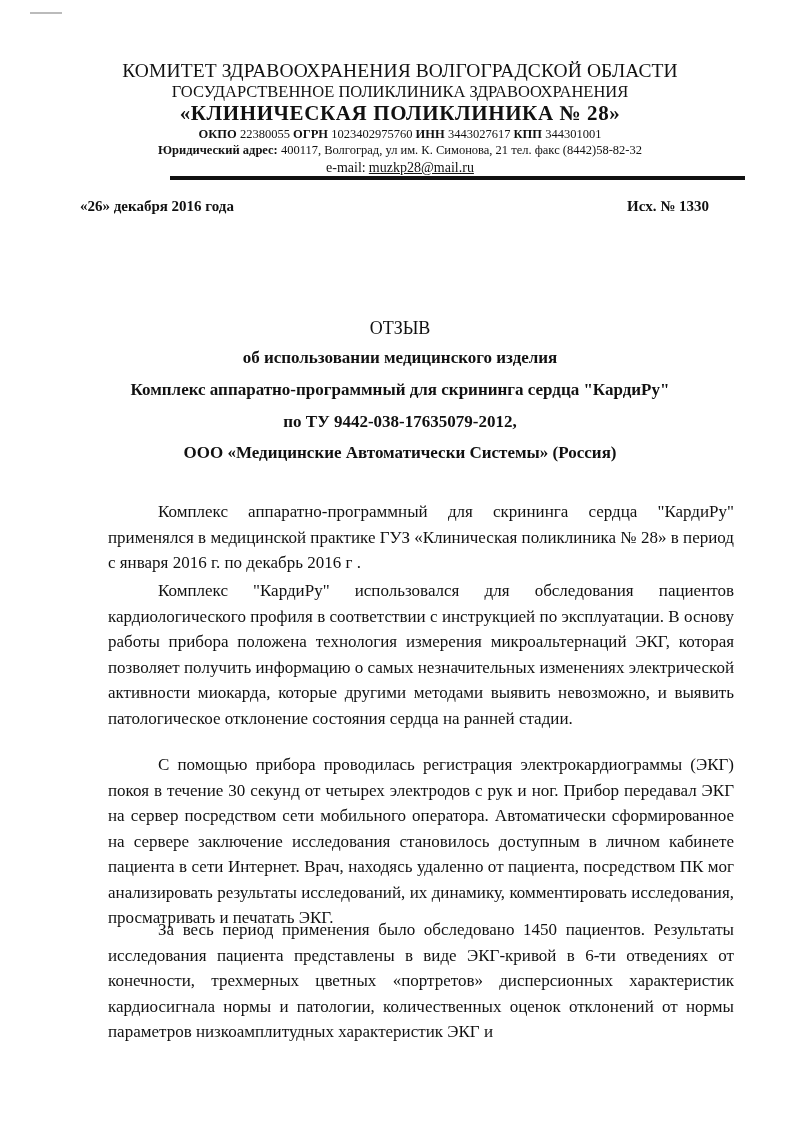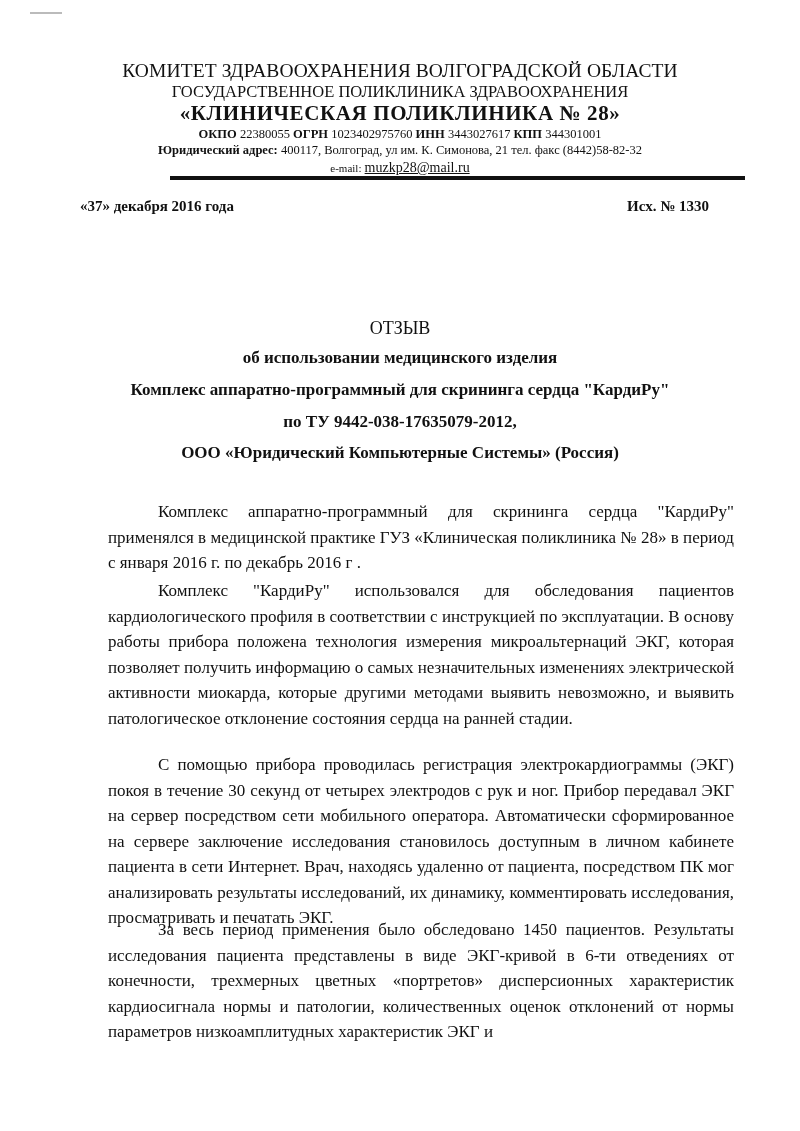--- a/index.html
+++ b/index.html
@@ -6,21 +6,21 @@
   body { width:800px; height:1131px; position:relative; overflow:hidden; color:#111; font-family:"Liberation Serif", serif; }
   .abs { position:absolute; }
   .center { left:0; width:800px; text-align:center; }
   .h1 { top:60px; font-size:19.5px; letter-spacing:0.1px; }
   .h2 { top:82px; font-size:16.5px; }
   .h3 { top:101px; font-size:21px; font-weight:bold; letter-spacing:0.6px; }
   .h4 { top:127px; font-size:12.5px; }
   .h4 b { font-weight:bold; }
   .h5 { top:143px; font-size:12.5px; }
   .h6 { top:160px; font-size:12.5px; }
-  .small { font-size:11px; }
+  .small { font-size:14px; }
   .link { font-size:14px; text-decoration:underline; }
   .rule { left:170px; top:176px; width:575px; height:4px; background:#111; }
   .date { left:80px; top:198px; font-size:15px; font-weight:bold; }
   .outno { left:627px; top:198px; font-size:15px; font-weight:bold; }
   .t1 { top:318px; font-size:18px; font-weight:normal; }
   .t2 { top:348px; font-size:17px; font-weight:bold; }
   .t3 { top:380px; font-size:17px; font-weight:bold; }
   .t4 { top:412px; font-size:17px; font-weight:bold; }
   .t5 { top:443px; font-size:17px; font-weight:bold; }
   .para { left:108px; width:626px; font-size:17px; line-height:25.5px; text-align:justify; text-indent:50px; }
@@ -55,25 +55,25 @@
   <span>400117, Волгоград, ул им. К. Симонова, 21 тел. факс (8442)58-82-32</span>
 </div>
 
 <div class="abs center h6">
   <span class="small">e-mail:</span>
   <span class="link">muzkp28@mail.ru</span>
 </div>
 
 <div class="abs rule"></div>
 
-<div class="abs date">«37»  декабря  2016 года</div>
+<div class="abs date">«26»  декабря  2016 года</div>
 <div class="abs outno">Исх. № 1330</div>
 
 <div class="abs center t1">ОТЗЫВ</div>
 <div class="abs center t2">об использовании медицинского изделия</div>
 <div class="abs center t3">Комплекс аппаратно-программный для скрининга сердца "КардиРу"</div>
 <div class="abs center t4">по ТУ 9442-038-17635079-2012,</div>
-<div class="abs center t5">ООО «Юридический Компьютерные Системы» (Россия)</div>
+<div class="abs center t5">ООО «Медицинские Автоматически Системы» (Россия)</div>
 
 <div class="abs para p1">Комплекс аппаратно-программный для скрининга сердца "КардиРу" применялся в медицинской практике  ГУЗ «Клиническая поликлиника № 28» в период с января 2016 г. по декабрь 2016 г .</div>
 <div class="abs para p2">Комплекс "КардиРу" использовался для обследования пациентов кардиологического профиля в соответствии с инструкцией по эксплуатации. В основу работы прибора положена технология измерения микроальтернаций ЭКГ, которая позволяет получить информацию о самых незначительных изменениях электрической активности миокарда, которые другими методами выявить невозможно, и выявить патологическое отклонение состояния сердца на ранней стадии.</div>
 <div class="abs para p3">С помощью прибора проводилась регистрация электрокардиограммы (ЭКГ) покоя в течение 30 секунд от четырех электродов с рук и ног. Прибор передавал ЭКГ на сервер посредством сети мобильного оператора. Автоматически сформированное на сервере заключение исследования становилось доступным в личном кабинете пациента в сети Интернет. Врач, находясь удаленно от пациента, посредством ПК мог анализировать результаты исследований, их динамику, комментировать исследования, просматривать и печатать ЭКГ.</div>
 <div class="abs para p4">За весь период применения было обследовано 1450 пациентов. Результаты исследования пациента представлены в виде ЭКГ-кривой в 6-ти отведениях от конечности, трехмерных цветных «портретов» дисперсионных характеристик кардиосигнала нормы и патологии, количественных оценок отклонений от нормы параметров низкоамплитудных характеристик ЭКГ и</div>
 
 </body></html>

